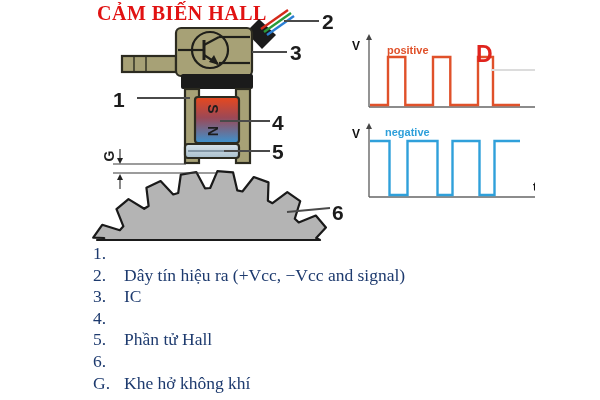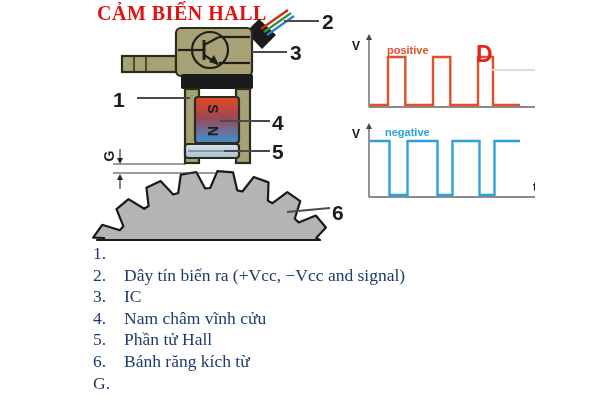--- a/index.html
+++ b/index.html
@@ -143,36 +143,35 @@
     </div>
     <div class="wm-line"></div>
   </div>
 
   <div class="legend">
       <div class="legend-row">
         <span class="num">1.</span>
       </div>
       <div class="legend-row">
         <span class="num">2.</span>
-        <span>Dây tín biến ra (+Vcc, −Vcc and signal)</span>
+        <span>Dây tín hiệu ra (+Vcc, −Vcc and signal)</span>
       </div>
       <div class="legend-row">
         <span class="num">3.</span>
         <span>IC</span>
       </div>
       <div class="legend-row">
         <span class="num">4.</span>
-        <span>Nam châm vĩnh cửu</span>
       </div>
       <div class="legend-row">
         <span class="num">5.</span>
         <span>Phần tử Hall</span>
       </div>
       <div class="legend-row">
         <span class="num">6.</span>
-        <span>Bánh răng kích từ</span>
       </div>
       <div class="legend-row">
         <span class="num">G.</span>
+        <span>Khe hở không khí</span>
       </div>
     </div>
 
 </div>
 
 </body></html>

